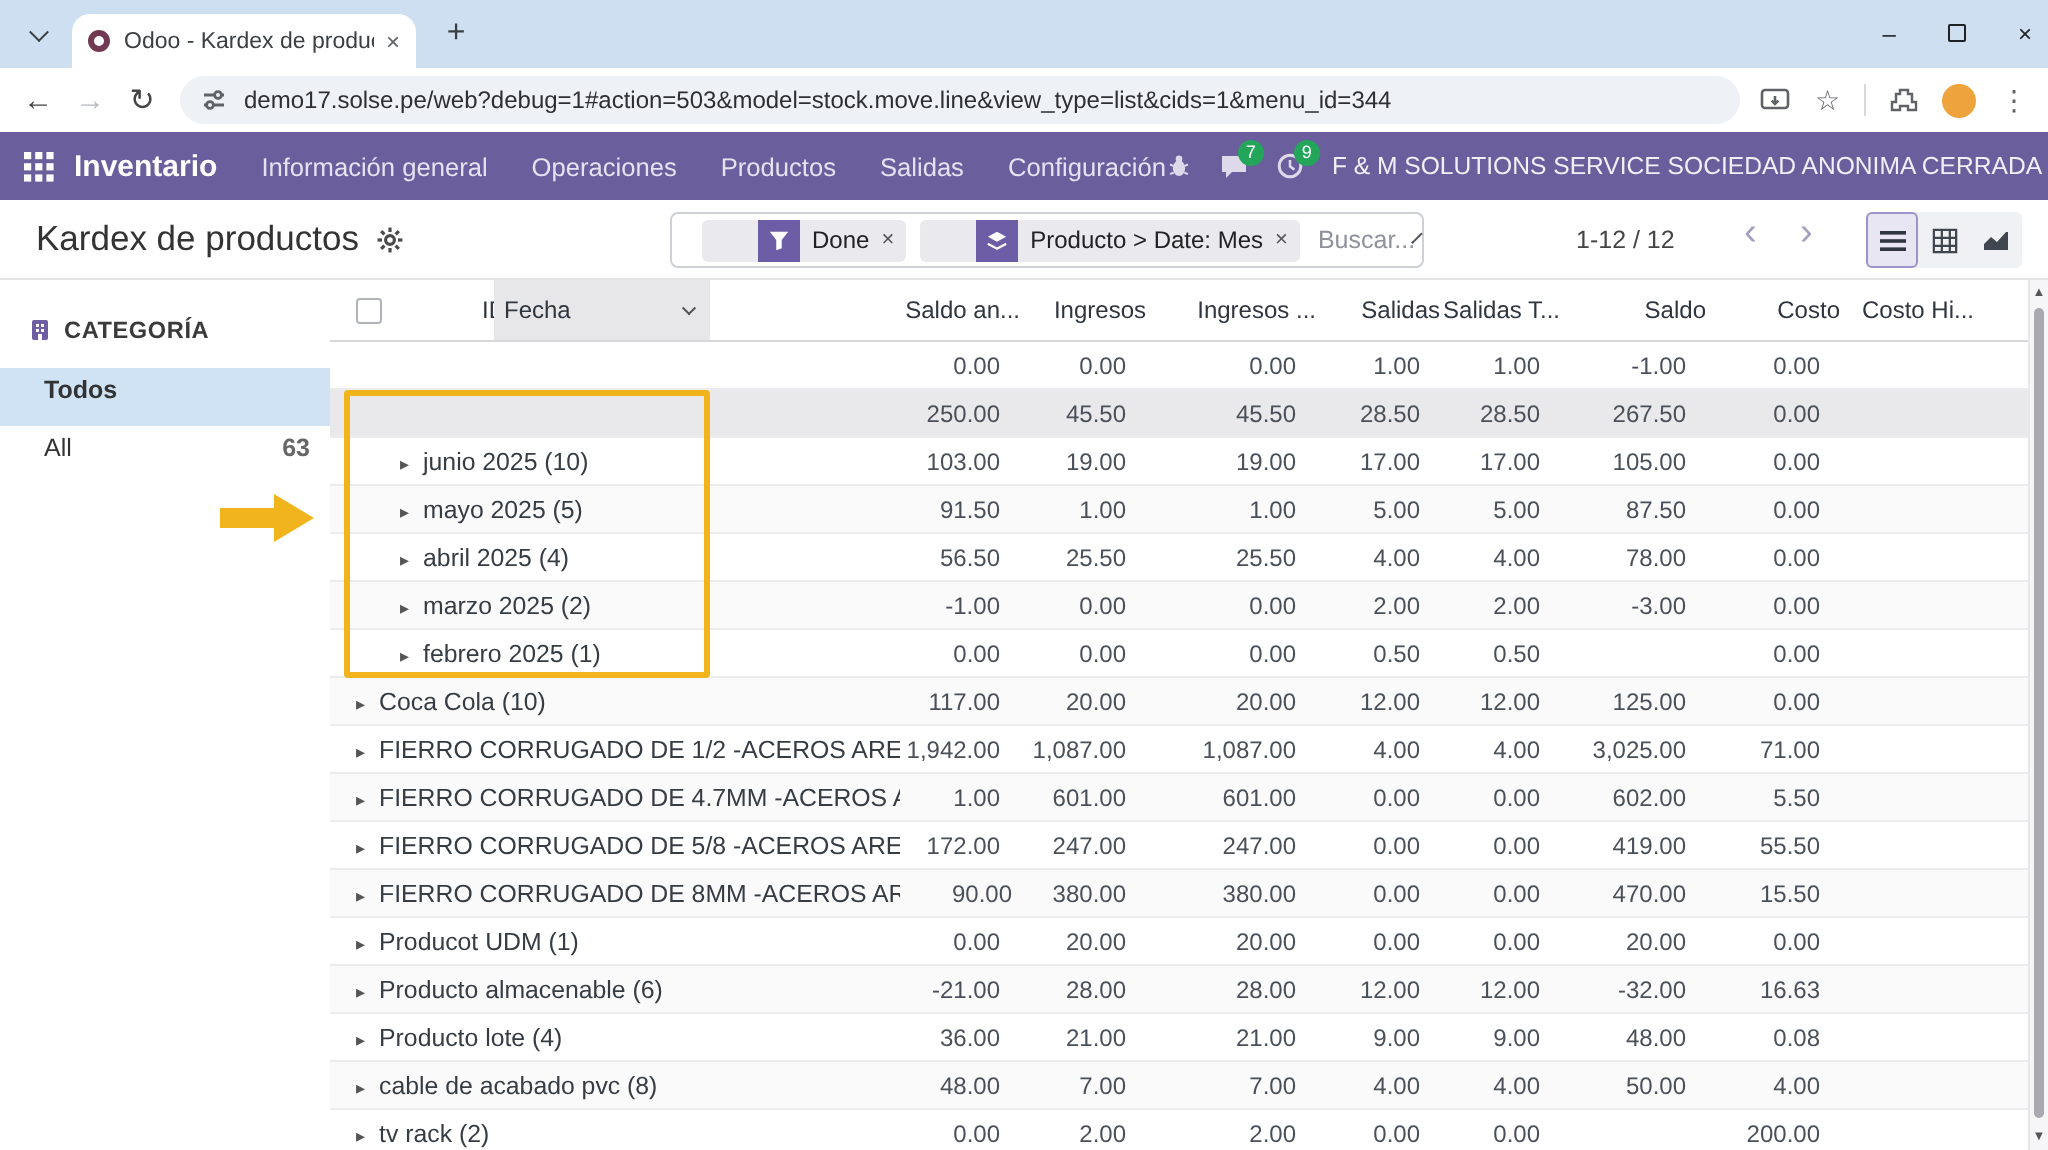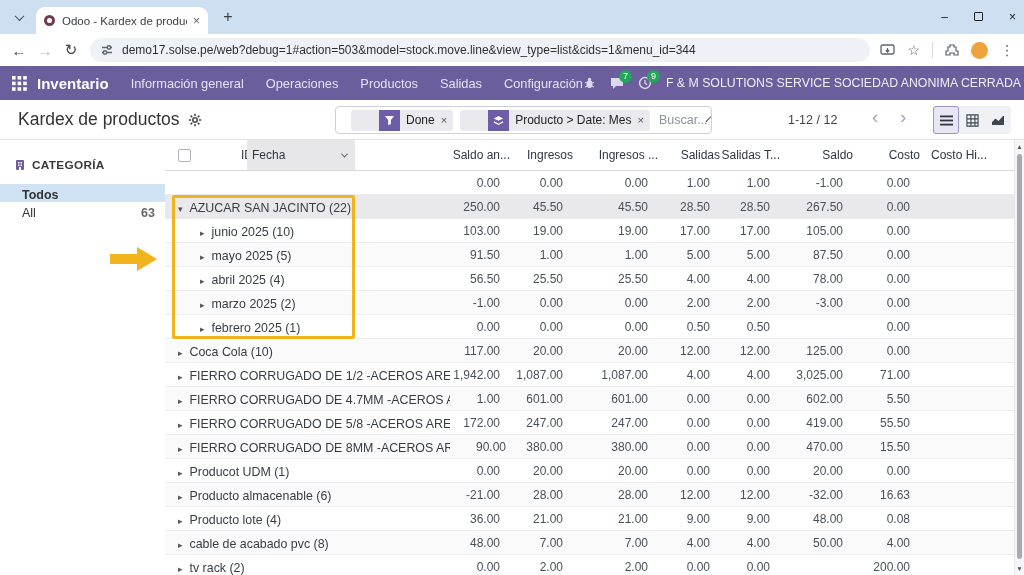--- a/index.html
+++ b/index.html
@@ -55,21 +55,21 @@
   .pager { position:absolute; left:788px; top:13px; font-size:12.5px; color:#444; }
   .pgbtn { position:absolute; top:6px; font-size:19px; color:#a79fc0; cursor:pointer; }
   .switcher { position:absolute; left:933px; top:6px; width:78px; height:28px; background:#f0f1f4; border-radius:3px; display:flex; }
   .swbtn { width:26px; height:28px; display:flex; align-items:center; justify-content:center; cursor:pointer; }
   .swbtn.active { background:#e9e6f4; border:1px solid #9e93c8; border-radius:3px; }
 
   
   .obody { position:relative; display:flex; height:435px; }
   .sidebar { width:165px; flex:none; padding-top:18px; }
   .cat-head { display:flex; align-items:center; gap:6px; padding-left:14px; font-size:11.8px; font-weight:bold; color:#3a3a3a; letter-spacing:.3px; margin-bottom:12px; }
-  .cat-item { height:18px; line-height:23px; padding:0 10px 0 22px; font-size:12.5px; color:#333; display:flex; cursor:pointer; }
+  .cat-item { height:29px; line-height:23px; padding:0 10px 0 22px; font-size:12.5px; color:#333; display:flex; cursor:pointer; }
   .cat-item.active { background:#cfe3f4; font-weight:bold; }
   .cat-count { margin-left:auto; color:#666; font-weight:bold; }
 
   .main { position:relative; flex:1; }
   .thead { position:relative; height:31px; border-bottom:1px solid #d8d8db; background:#fff; }
   .hcheck { position:absolute; left:13px; top:9px; width:13px; height:13px; border:1px solid #b0b3b9; border-radius:2px; background:#fff; cursor:pointer; }
   .hid { position:absolute; right:771px; top:0; line-height:31px; font-size:12px; color:#2f3640; }
   .hfecha { position:absolute; left:82px; top:0; width:108px; height:30px; background:#e7e7ea; display:flex; align-items:center; padding:0 8px 0 5px; font-size:12px; color:#2f3640; cursor:pointer; }
   .hfecha .chev { margin-left:auto; width:5px; height:5px; border-width:1.4px; border-color:#555; }
   .hval { position:absolute; top:0; line-height:31px; font-size:12px; color:#2f3640; cursor:pointer; }
@@ -304,21 +304,20 @@
           <div class="trow">
             <span class="val" style="right: 514px;">0.00</span>
             <span class="val" style="right: 451px;">0.00</span>
             <span class="val" style="right: 366px;">0.00</span>
             <span class="val" style="right: 304px;">1.00</span>
             <span class="val" style="right: 244px;">1.00</span>
             <span class="val" style="right: 171px;">-1.00</span>
             <span class="val" style="right: 104px;">0.00</span>
           </div>
           <div class="trow hl">
-            <span class="gname"><span class="caret">▾</span><span class="glabel">AZUCAR SAN JACINTO (22)</span></span>
             <span class="val" style="right: 514px;">250.00</span>
             <span class="val" style="right: 451px;">45.50</span>
             <span class="val" style="right: 366px;">45.50</span>
             <span class="val" style="right: 304px;">28.50</span>
             <span class="val" style="right: 244px;">28.50</span>
             <span class="val" style="right: 171px;">267.50</span>
             <span class="val" style="right: 104px;">0.00</span>
           </div>
           <div class="trow lvl1">
             <span class="gname"><span class="caret">▸</span><span class="glabel">junio 2025 (10)</span></span>

